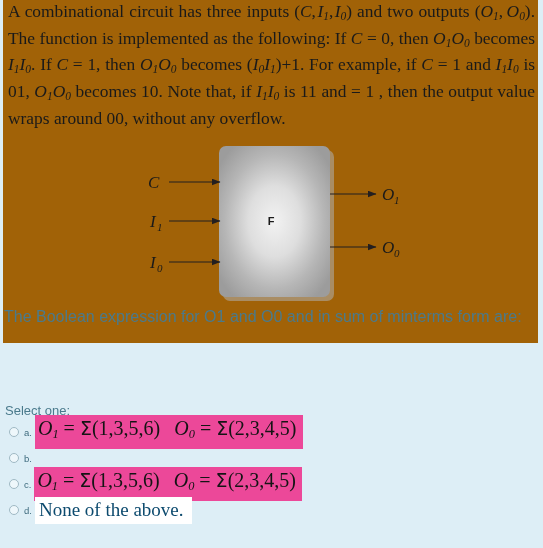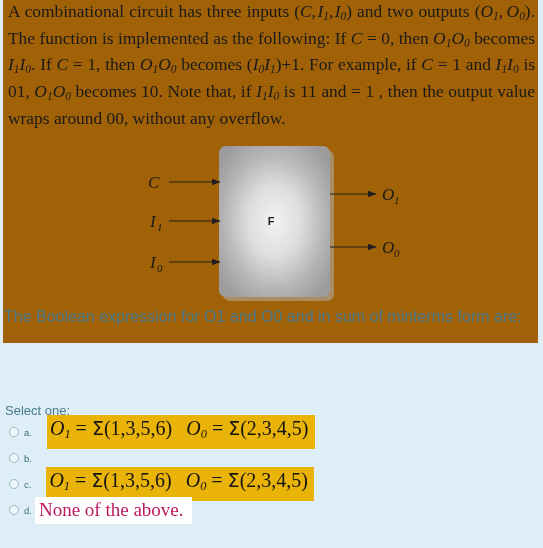--- a/index.html
+++ b/index.html
@@ -119,22 +119,22 @@
     box-sizing: border-box;
   }
   .opt-letter {
     font-family: "Liberation Sans", sans-serif;
     font-size: 9.5px;
     color: #3d6a7d;
     margin-left: 5px;
     flex: 0 0 auto;
   }
   .opt-body {
-    background: #eab308;
-    margin-left: 15px;
+    background: #ec4899;
+    margin-left: 3px;
     padding: 1px 6px 2px 3px;
     font-family: "Liberation Serif", serif;
     font-size: 20px;
     color: #141414;
     line-height: 24px;
     white-space: nowrap;
     display: inline-block;
   }
   .opt-body .it { font-style: italic; }
   .opt-body sub {
@@ -143,21 +143,21 @@
     font-style: italic;
   }
   .sig { font-family: "DejaVu Sans", sans-serif; font-size: 19px; }
   .gap { display: inline-block; width: 14px; }
   .opt-plain {
     background: #ffffff;
     margin-left: 3px;
     padding: 1px 8px 2px 4px;
     font-family: "Liberation Serif", serif;
     font-size: 19px;
-    color: #be185d;
+    color: #0c4a6e;
     line-height: 24px;
     white-space: nowrap;
     display: inline-block;
   }
 </style>
 </head>
 <body>
 
 <div id="stem-card">
 

